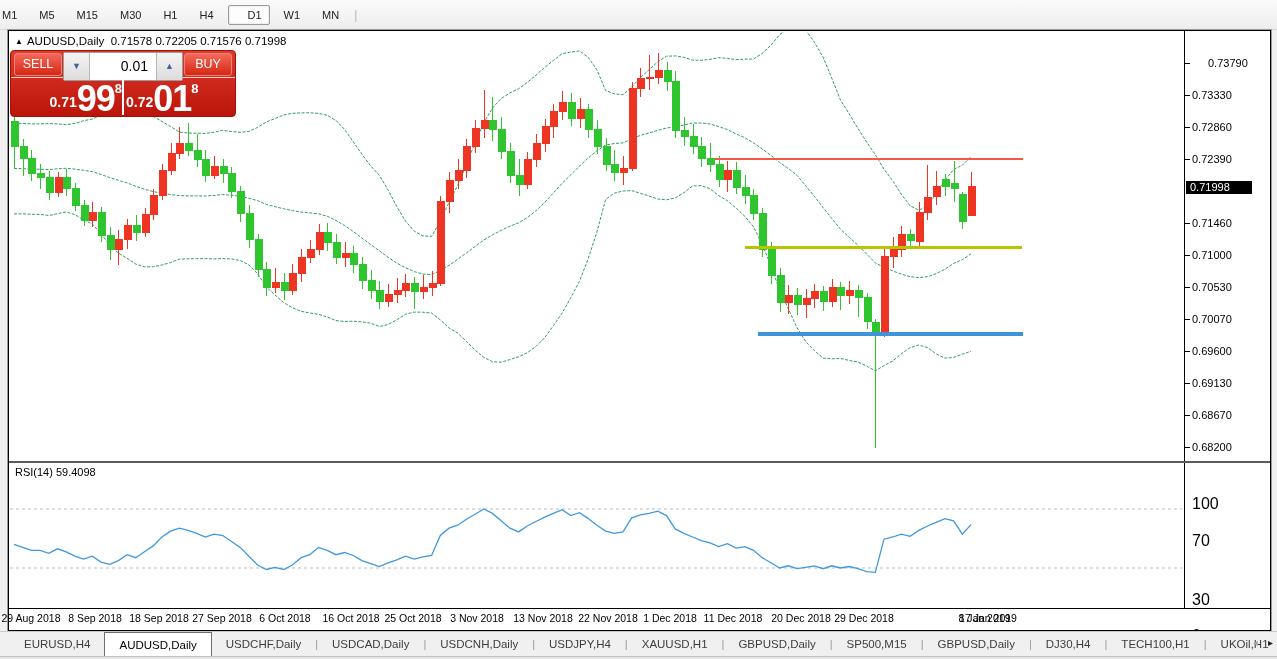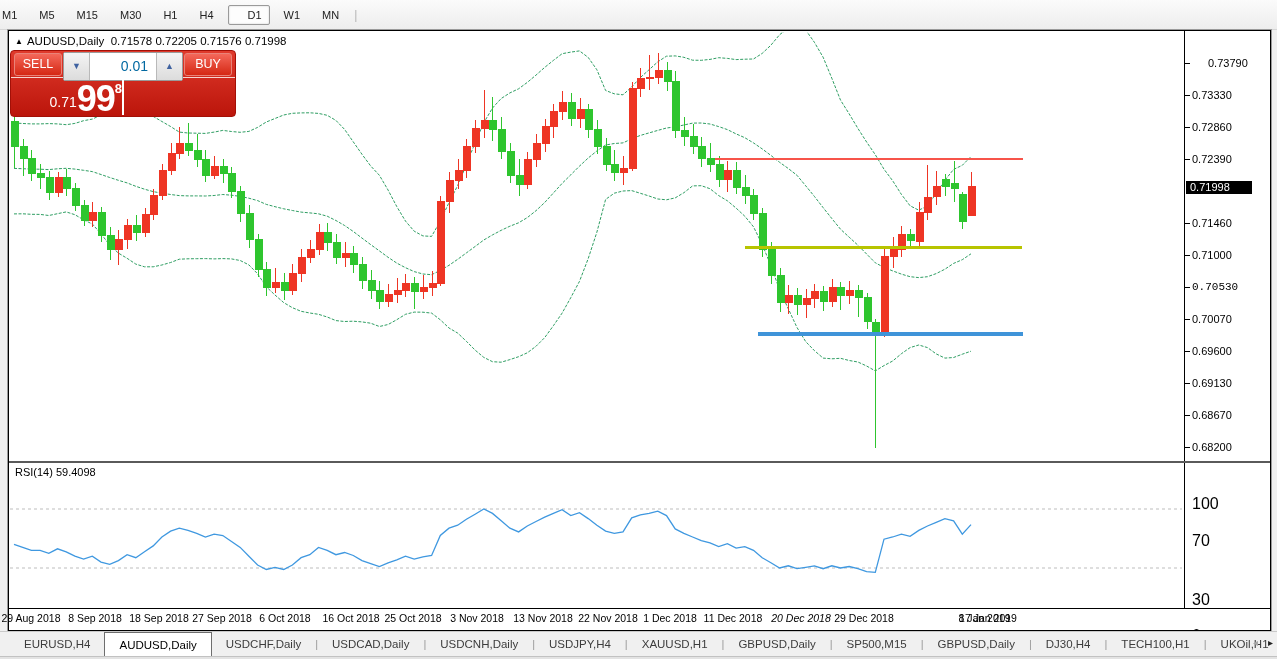--- a/index.html
+++ b/index.html
@@ -32,26 +32,26 @@
     font-size:12.5px;border-radius:3px;background:linear-gradient(#f4685a,#d52814);
     border:1px solid #e98378;}
   #sellbtn{left:3px;width:46px;}
   #buybtn{right:3px;width:46px;}
   #lotbox{position:absolute;left:52px;top:1px;width:118px;height:27px;background:#fff;
     border:1px solid #9a9a9a;border-radius:2px;display:flex;}
   .spin{width:25px;height:100%;background:linear-gradient(#f4f4f4,#dcdcdc);
     color:#3f62a0;font-size:9px;text-align:center;line-height:27px;}
   .spin.left{border-right:1px solid #b9b9b9;}
   .spin.right{border-left:1px solid #b9b9b9;}
-  #lotval{flex:1;font-size:14px;color:#0369a1;text-align:right;line-height:27px;padding-right:8px;}
+  #lotval{flex:1;font-size:14px;color:#000000;text-align:right;line-height:27px;padding-right:8px;}
   .pricebox{position:absolute;top:27px;height:37px;color:#fff;white-space:nowrap;}
   #sellprice{left:0;width:111px;text-align:right;}
   #buyprice{left:113px;width:109px;text-align:left;padding-left:2px;}
   #pricediv{position:absolute;left:111px;top:28px;width:2px;height:36px;background:#fff;}
-  .psmall{font-size:14px;font-weight:normal;vertical-align:4px;}
+  .psmall{font-size:14px;font-weight:bold;vertical-align:4px;}
   .pbig{font-size:36px;font-weight:bold;letter-spacing:-1px;}
   .psup{font-size:13px;font-weight:bold;vertical-align:18px;}
   
   .ptick{position:absolute;left:1183px;font-size:11px;color:#000;white-space:nowrap;}
   .ptick::before{content:"";position:absolute;left:-7px;top:6px;width:5px;height:1px;background:#000;}
   #curprice{position:absolute;left:1177px;width:62px;height:13px;background:#000;color:#fff;
     font-size:11px;line-height:13px;padding-left:4px;}
   .rtick{position:absolute;left:1183px;font-size:16px;color:#000;}
   
   #rsilabel{position:absolute;left:6px;top:435px;font-size:11px;color:#000;}
@@ -130,31 +130,32 @@
     <div id="panelrow"></div>
     <div class="pbtn" id="sellbtn">SELL</div>
     <div id="lotbox">
       <div class="spin left">▼</div>
       <div id="lotval">0.01</div>
       <div class="spin right">▲</div>
     </div>
     <div class="pbtn" id="buybtn">BUY</div>
     <div class="pricebox" id="sellprice"><span class="psmall">0.71</span><span class="pbig">99</span><span class="psup">8</span></div>
     <div id="pricediv"></div>
+    <div class="pricebox" id="buyprice"><span class="psmall">0.72</span><span class="pbig">01</span><span class="psup">8</span></div>
   </div>
 
   <div id="rsilabel">RSI(14) 59.4098</div>
   <div id="priceticks">
       <div class="ptick" style="top: 26px; padding-left: 16px;">0.73790</div>
       <div class="ptick" style="top: 58px;">0.73330</div>
       <div class="ptick" style="top: 90px;">0.72860</div>
       <div class="ptick" style="top: 122px;">0.72390</div>
       <div class="ptick" style="top: 186px;">0.71460</div>
       <div class="ptick" style="top: 218px;">0.71000</div>
-      <div class="ptick" style="top: 250px; font-family: Liberation Mono, monospace;">0.70530</div>
+      <div class="ptick" style="top: 250px;">0.70530</div>
       <div class="ptick" style="top: 282px;">0.70070</div>
       <div class="ptick" style="top: 314px;">0.69600</div>
       <div class="ptick" style="top: 346px;">0.69130</div>
       <div class="ptick" style="top: 378px;">0.68670</div>
       <div class="ptick" style="top: 410px;">0.68200</div>
     </div>
   <div id="curprice" style="top: 150px;">0.71998</div>
   <div id="rsiticks">
       <div class="rtick" style="top: 464px;">100</div>
       <div class="rtick" style="top: 501px;">70</div>
@@ -167,21 +168,21 @@
       <div class="dlabel" style="left: 150px;">18 Sep 2018</div>
       <div class="dlabel" style="left: 213px;">27 Sep 2018</div>
       <div class="dlabel" style="left: 276px;">6 Oct 2018</div>
       <div class="dlabel" style="left: 342px;">16 Oct 2018</div>
       <div class="dlabel" style="left: 404px;">25 Oct 2018</div>
       <div class="dlabel" style="left: 468px;">3 Nov 2018</div>
       <div class="dlabel" style="left: 534px;">13 Nov 2018</div>
       <div class="dlabel" style="left: 599px;">22 Nov 2018</div>
       <div class="dlabel" style="left: 661px;">1 Dec 2018</div>
       <div class="dlabel" style="left: 724px;">11 Dec 2018</div>
-      <div class="dlabel" style="left: 792px; font-style: italic;">20 Dec 2018</div>
+      <div class="dlabel" style="left: 792px;">20 Dec 2018</div>
       <div class="dlabel" style="left: 855px;">29 Dec 2018</div>
       <div class="dlabel" style="left: 955px; padding-left: 41px;">8 Jan 2019</div>
       <div class="dlabel" style="left: 979px;">17 Jan 2019</div>
     </div>
 </div>
 
 <div id="tabs">
     <div class="tab">EURUSD,H4</div>
     <div class="tab active">AUDUSD,Daily</div>
     <div class="tab">USDCHF,Daily</div>

